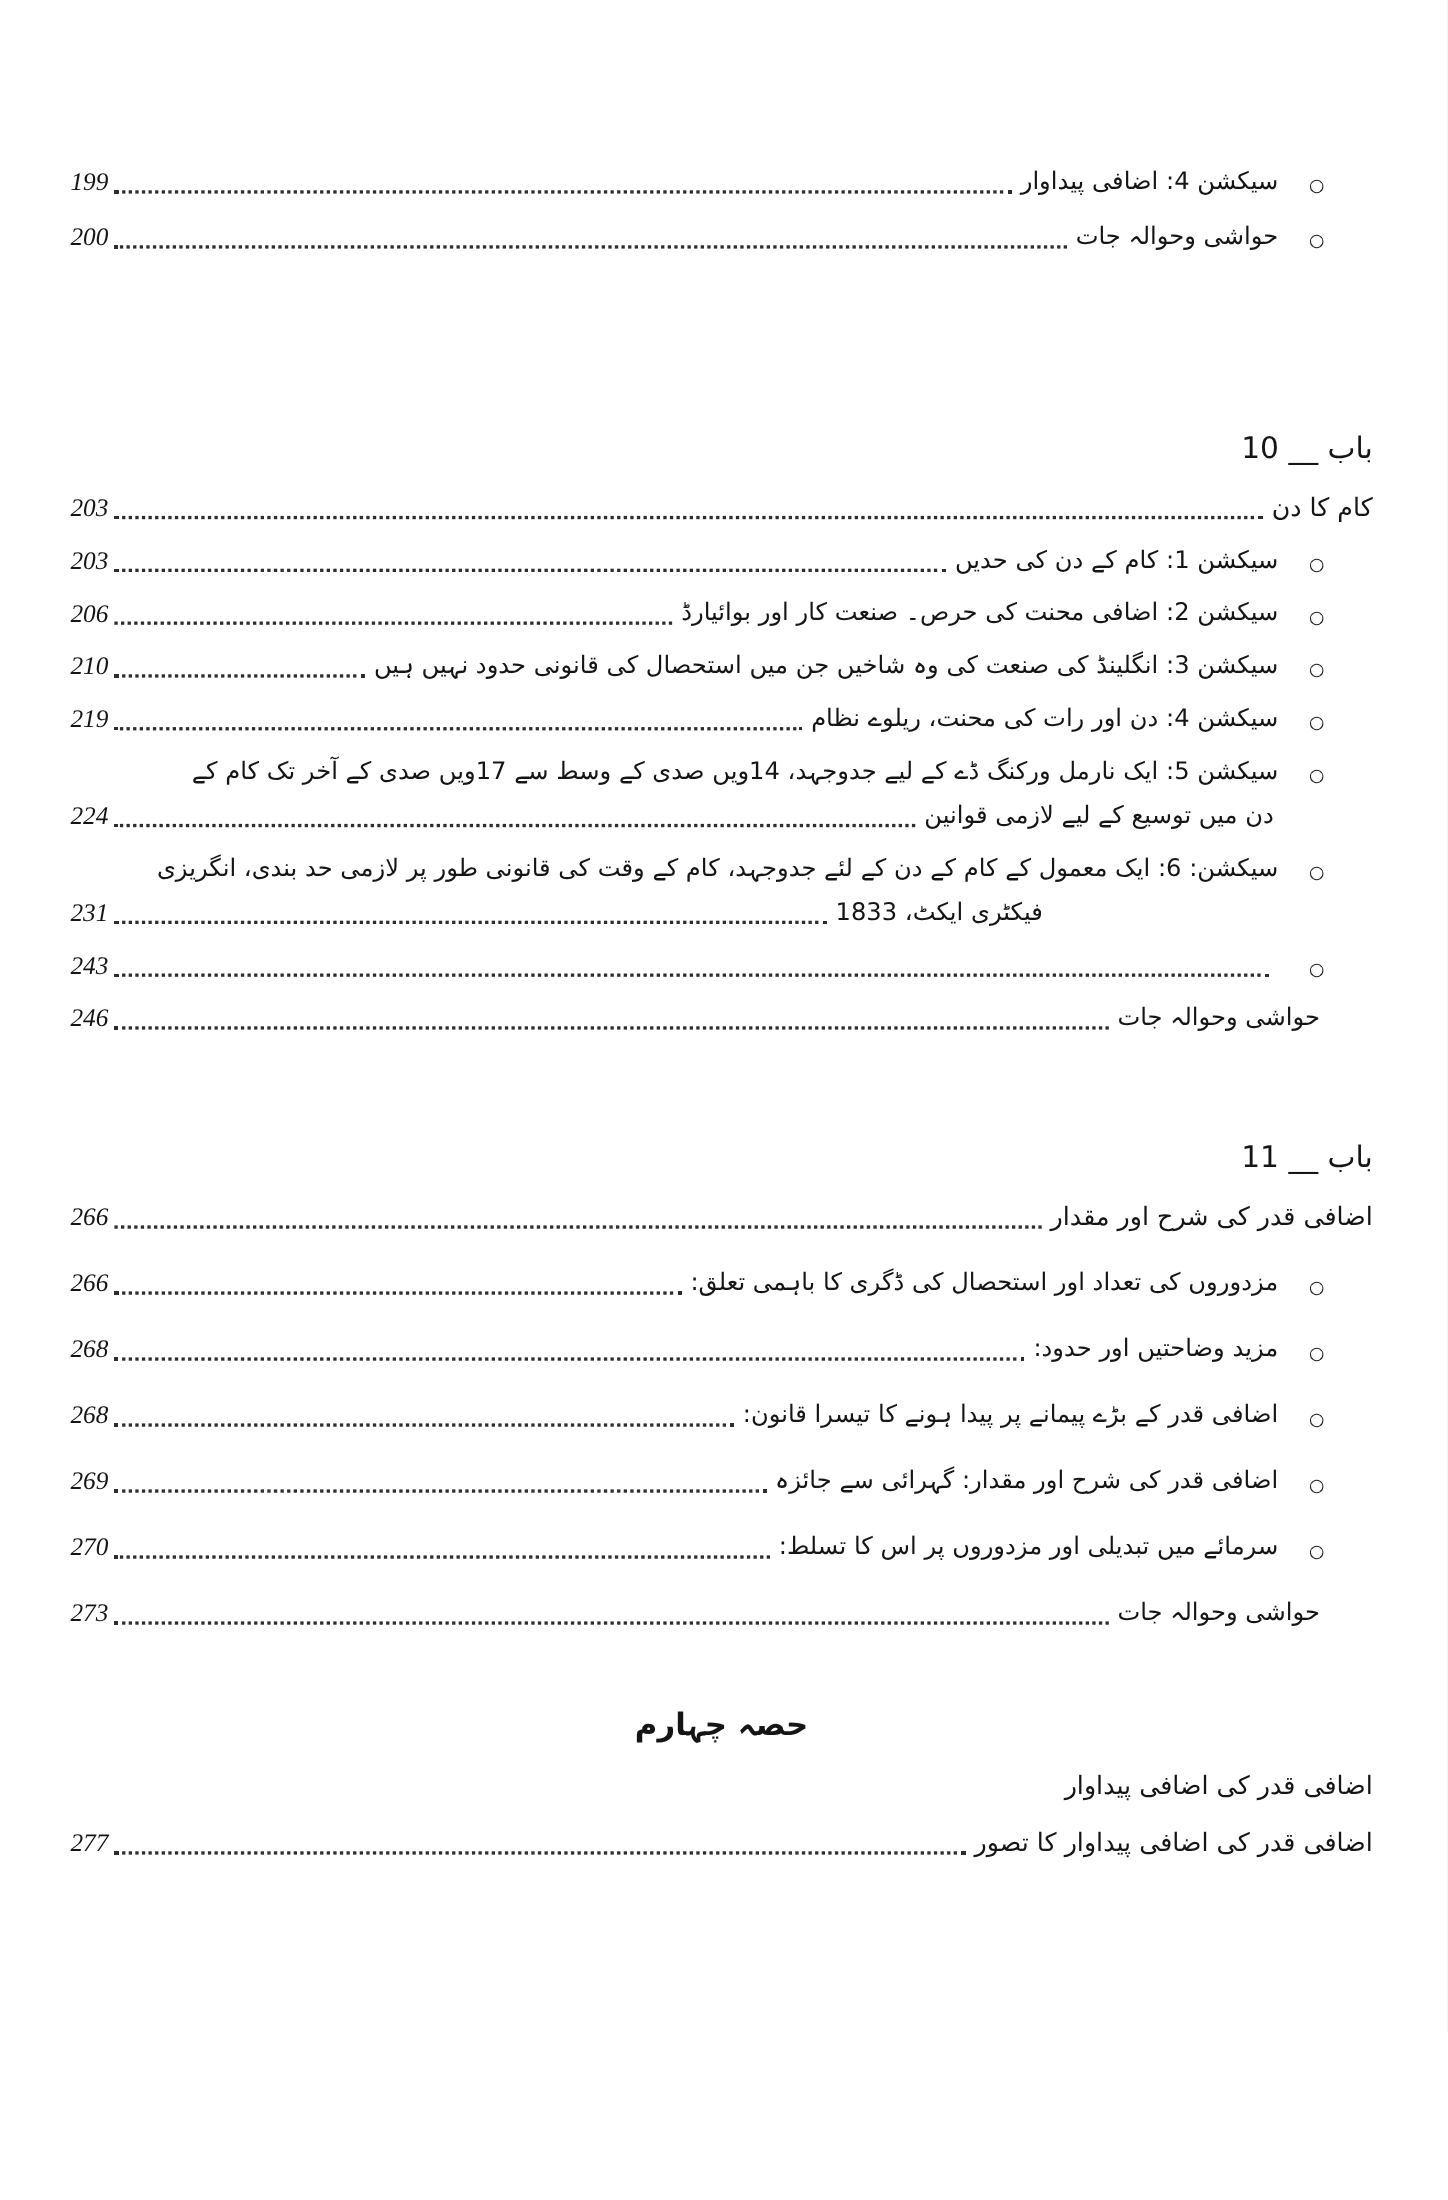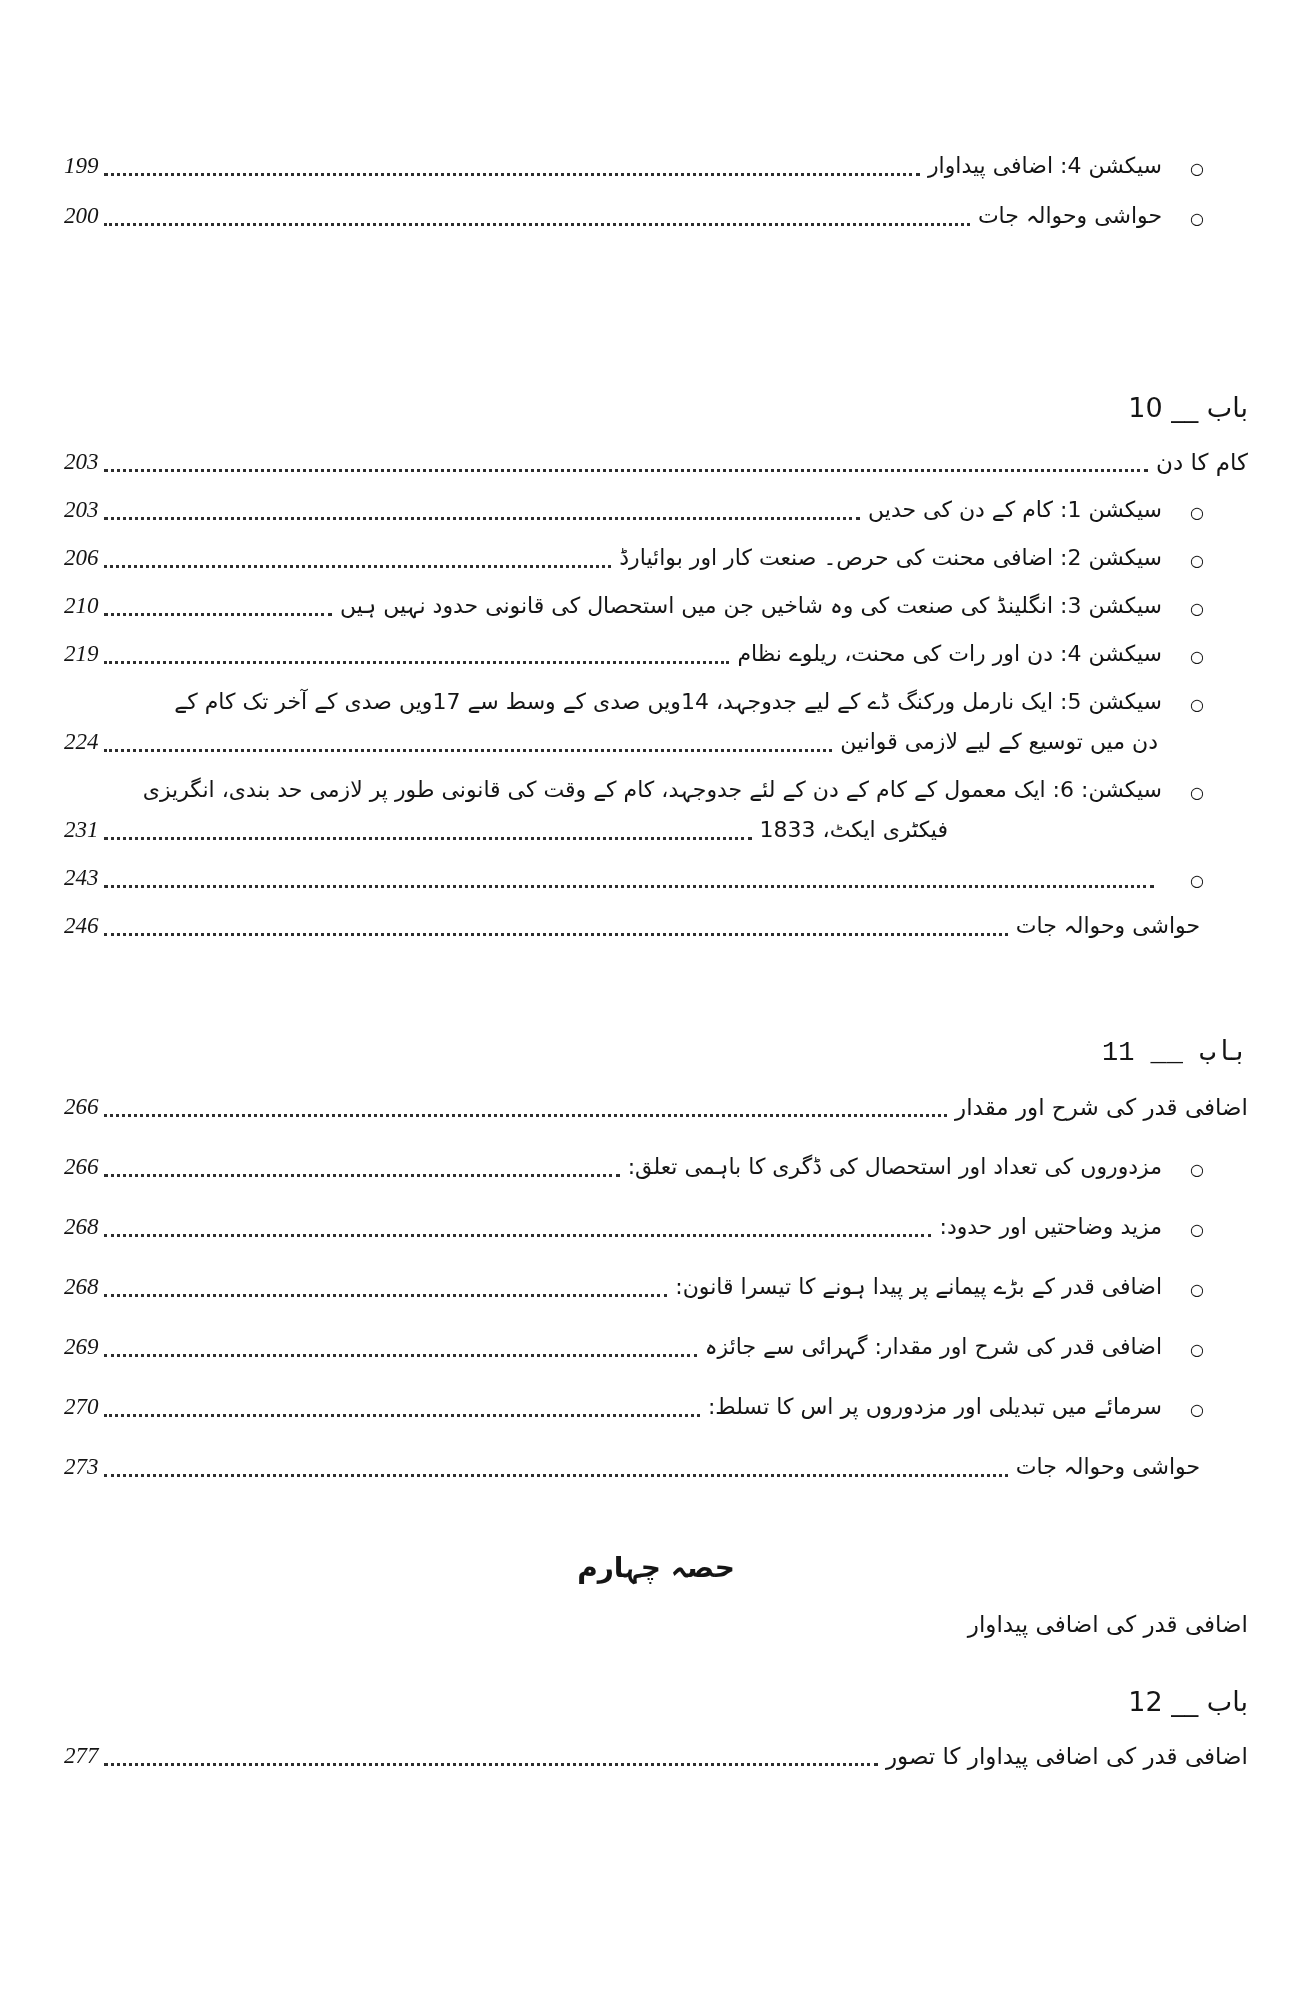--- a/index.html
+++ b/index.html
@@ -51,21 +51,21 @@
   .cont-s5{padding-right:90px;}
   .cont-s6{padding-right:300px;}
   .gap-top2{margin-top:10px;}
   .chapter-heading{
     text-align:right;
     font-size:27px;
     line-height:44px;
     letter-spacing:1px;
   }
   .h-ch10{margin-top:150px;}
-  .h-ch11{margin-top:85px;font-family:Liberation Mono, monospace;}
+  .h-ch11{margin-top:85px;}
   .h-ch12{margin-top:36px;}
   .title-line{font-size:23px;margin-top:12px;}
   .m8{margin-top:8px;}
   .m20{margin-top:20px;}
   .part-block{margin-top:59px;}
   .part-heading{
     text-align:center;
     font-weight:bold;
     font-size:28px;
     line-height:44px;
@@ -202,21 +202,20 @@
     <span class="label">حواشی وحوالہ جات</span>
     <div class="leader"></div>
     <span class="pagenum">273</span>
   </div>
 
   <div class="part-block">
     <div class="part-heading">حصہ چہارم</div>
     <div class="part-subtitle">اضافی قدر کی اضافی پیداوار</div>
   </div>
 
-  <div class="chapter-heading h-ch12">باب __ 12</div>
 
   <div class="row title-line">
     <span class="label">اضافی قدر کی اضافی پیداوار کا تصور</span>
     <div class="leader"></div>
     <span class="pagenum">277</span>
   </div>
 
 </div>
 
 </body></html>

